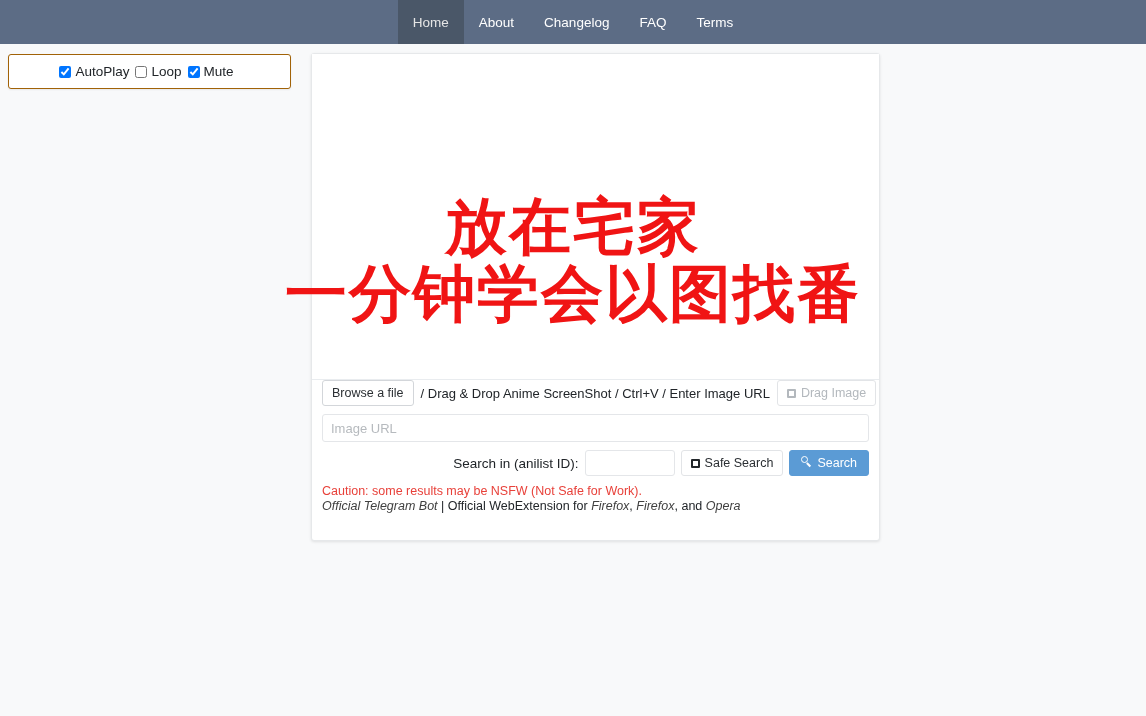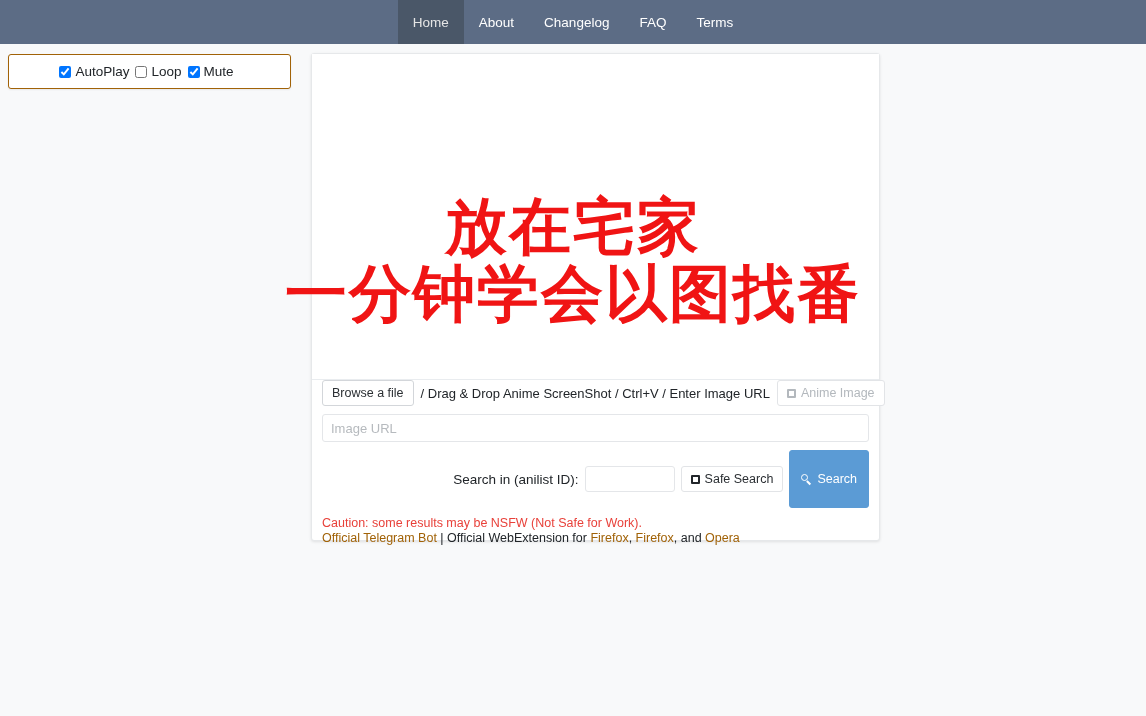--- a/index.html
+++ b/index.html
@@ -238,23 +238,22 @@
     color: #2b2f33;
     padding: 5px 9px;
     display: flex;
     align-items: center;
     gap: 5px;
   }
   .btn-search {
     background: #5b9bd5;
     border: 1px solid #5b9bd5;
     color: #ffffff;
-    padding: 21px 11px;
-    display: flex;
-    align-items: center;
+    padding: 5px 11px;
+    display: flex;
     gap: 5px;
   }
   .mag-icon {
     display: inline-block;
     width: 11px;
     height: 11px;
     position: relative;
   }
   .mag-icon::before {
     content: "";
@@ -277,23 +276,24 @@
   .caution {
     font-size: 12.5px;
     color: #e8413a;
     margin: 2px 0 1px 0;
   }
   .links-line {
     font-size: 12.5px;
     color: #212529;
   }
   .link {
-    color: #a16207;
+    color: #404040;
     text-decoration: none;
     cursor: pointer;
+    font-style: italic;
   }
 </style>
 </head>
 <body>
 
 <div class="navbar">
   <ul class="nav-list">
     <li class="nav-item active">
         <span>Home</span>
       </li>
@@ -339,21 +339,21 @@
   </div>
   <div class="divider"></div>
 
   <div class="controls">
 
     <div class="row row-upload">
       <button class="btn btn-browse">Browse a file</button>
       <span class="hint-text">/ Drag &amp; Drop Anime ScreenShot / Ctrl+V / Enter Image URL</span>
       <button class="btn btn-flip">
         <span class="chk-box"></span>
-        <span>Anime Image</span>
+        <span>Drag Image</span>
       </button>
     </div>
 
     <div class="row">
       <input class="url-input" type="text" placeholder="Image URL" style="">
     </div>
 
     <div class="row row-search">
       <span class="search-label">Search in (anilist ID):</span>
       <input class="anilist-input" type="text" placeholder="" style="">

